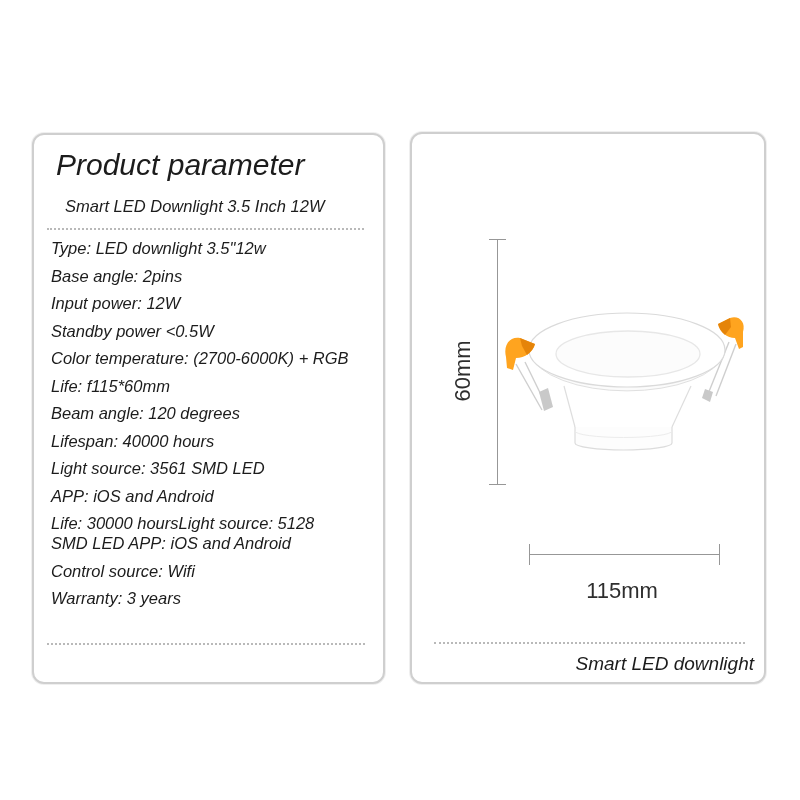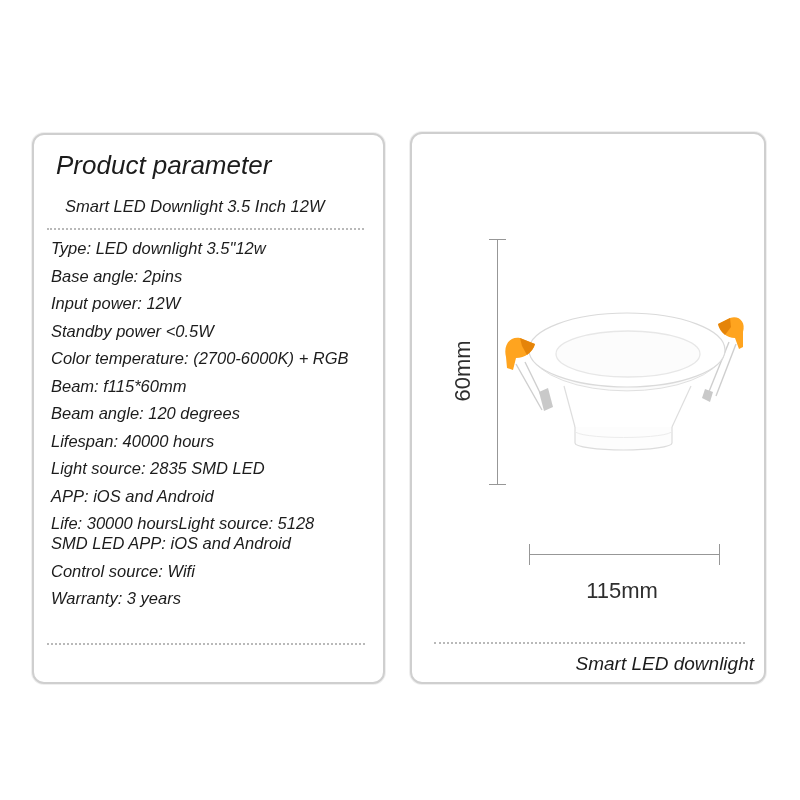--- a/index.html
+++ b/index.html
@@ -7,21 +7,21 @@
   .stage{position:relative;width:800px;height:800px;background:#fff;overflow:hidden;}
 
   .card{position:absolute;background:#fff;border:2px solid #cfcfcf;border-radius:12px;
     box-shadow:0 0 0 1px rgba(190,190,190,.25);}
   .card-left{left:32px;top:133px;width:353px;height:551px;box-sizing:border-box;}
   .card-right{left:410px;top:132px;width:356px;height:552px;box-sizing:border-box;}
 
   
   .inner{position:relative;width:100%;height:100%;box-sizing:border-box;padding:15px 16px 0 16px;
     color:#1c1c1c;font-style:italic;}
-  .title{font-size:26px;line-height:26px;margin:2px 0 0 6px;font-weight:400;}
+  .title{font-size:30px;line-height:26px;margin:2px 0 0 6px;font-weight:400;}
   .subtitle{font-size:16.5px;line-height:20px;margin:18px 0 0 15px;}
   .dotline{border-top:2px dotted #b9b9b9;height:0;}
   .div1{margin:12px 3px 0 -3px;}
   .spec-list{list-style:none;margin:8px 0 0 1px;padding:0;font-size:16.5px;}
   .spec-list li{line-height:20px;margin-top:7.5px;white-space:nowrap;}
   .spec-list li:first-child{margin-top:0;}
   .spec-list li.cont{margin-top:0;}
   .div-bottom-left{position:absolute;left:13px;right:18px;top:508px;}
 
   
@@ -49,24 +49,24 @@
     <div class="inner">
       <h1 class="title">Product parameter</h1>
       <div class="subtitle">Smart LED Downlight 3.5 Inch 12W</div>
       <div class="dotline div1"></div>
       <ul class="spec-list">
         <li>Type: LED downlight 3.5"12w</li>
         <li>Base angle: 2pins</li>
         <li>Input power: 12W</li>
         <li>Standby power &lt;0.5W</li>
         <li>Color temperature: (2700-6000K) + RGB</li>
-        <li>Beam: f115*60mm</li>
+        <li>Life: f115*60mm</li>
         <li>Beam angle: 120 degrees</li>
         <li>Lifespan: 40000 hours</li>
-        <li>Light source: 2835 SMD LED</li>
+        <li>Light source: 3561 SMD LED</li>
         <li>APP: iOS and Android</li>
         <li>Life: 30000 hoursLight source: 5128</li>
         <li class="cont">SMD LED APP: iOS and Android</li>
         <li>Control source: Wifi</li>
         <li>Warranty: 3 years</li>
       </ul>
       <div class="dotline div-bottom-left"></div>
     </div>
   </div>
 

